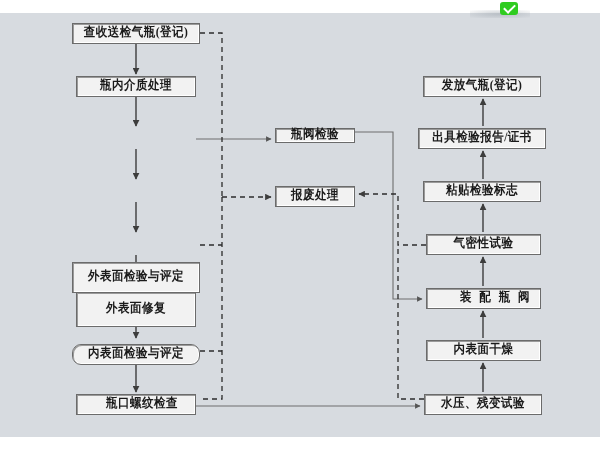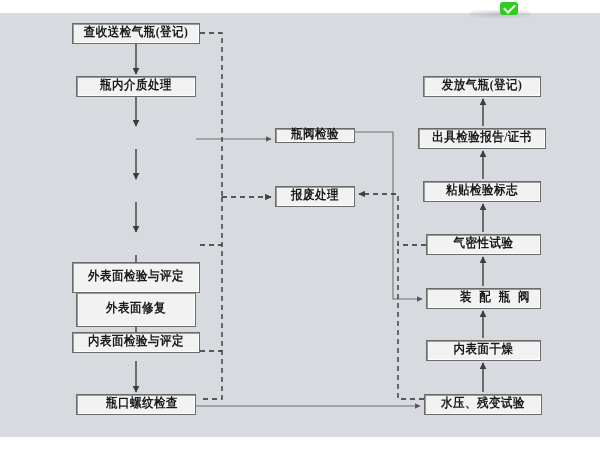--- a/index.html
+++ b/index.html
@@ -152,21 +152,21 @@
     </div>
   <div class="node-box" style="left:76px;  top:76px;  width:120px; height:21px;">
       <span class="lbl">瓶内介质处理</span>
     </div>
   <div class="node-box" style="left:72px;  top:234px; width:128px; height:31px;margin-top:28px;">
       <span class="lbl">外表面检验与评定</span>
     </div>
   <div class="node-box" style="left:76px;  top:292px; width:120px; height:35px;">
       <span class="lbl">外表面修复</span>
     </div>
-  <div class="node-box" style="left:72px;  top:332px; width:128px; height:21px;">
+  <div class="node-box" style="left:72px;  top:344px; width:128px; height:21px;border-radius:9px;">
       <span class="lbl">内表面检验与评定</span>
     </div>
   <div class="node-box" style="left:76px;  top:394px; width:120px; height:21px;padding-left:12px;">
       <span class="lbl">瓶口螺纹检查</span>
     </div>
 
   <div class="node-box" style="left:275px; top:128px; width:80px;  height:15px;">
       <span class="lbl">瓶阀检验</span>
     </div>
   <div class="node-box" style="left:275px; top:186px; width:80px;  height:21px;">

